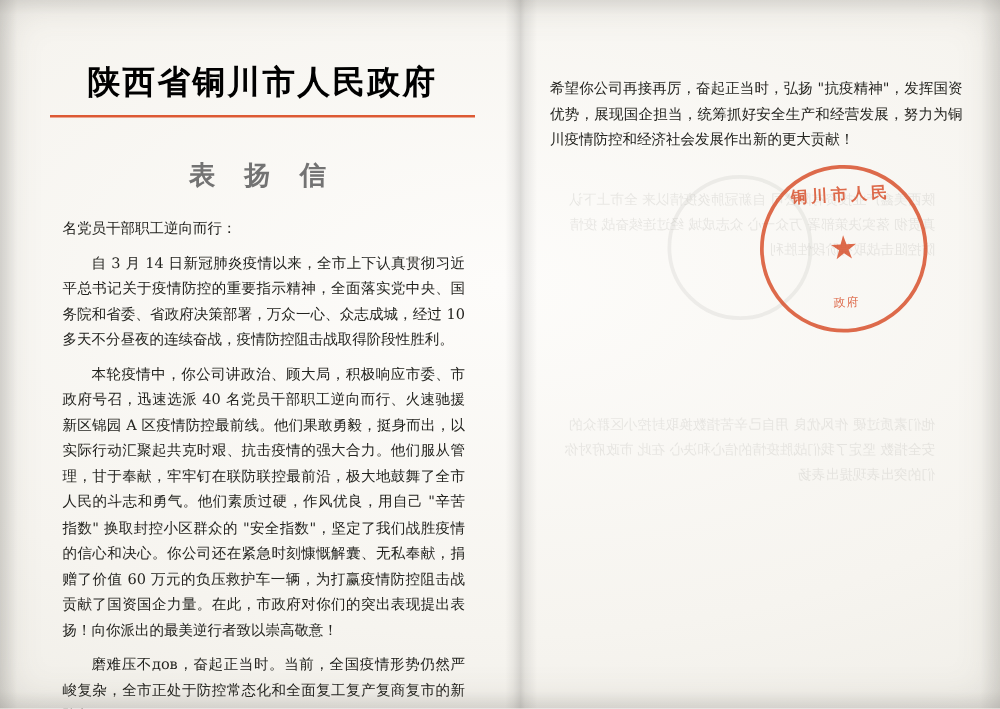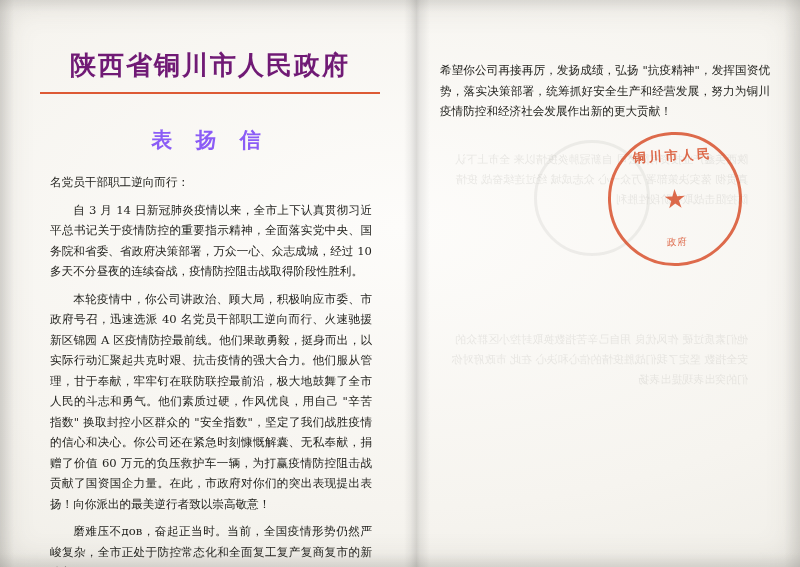--- a/index.html
+++ b/index.html
@@ -57,42 +57,42 @@
     top: 48px;
     left: 30px;
     width: 340px;
     text-align: center;
   }
   .letterhead-title {
     font-family: "DejaVu Serif", serif;
     font-weight: bold;
     font-size: 26px;
     letter-spacing: 2px;
-    color: #701a75;
+    color: #000000;
     white-space: nowrap;
   }
   .letterhead-rule {
     margin-top: 9px;
     height: 2px;
     background: #d9481f;
     opacity: 0.9;
   }
 
   
   .doc-title {
     position: absolute;
     top: 126px;
     left: 30px;
     width: 340px;
     text-align: center;
     font-family: "DejaVu Serif", serif;
     font-size: 21px;
     font-weight: bold;
     letter-spacing: 8px;
-    color: #8b5cf6;
+    color: #737373;
   }
 
   
   .body-col {
     position: absolute;
     top: 172px;
     left: 40px;
     width: 322px;
     font-family: "DejaVu Serif", serif;
     font-size: 11.6px;
@@ -234,21 +234,21 @@
 
   <div class="gutter"></div>
 
   <div class="page-right">
 
     <div class="ghost ghost-a">陕西美鑫产业投资有限公司 自新冠肺炎疫情以来 全市上下认真贯彻 落实决策部署 万众一心 众志成城 经过连续奋战 疫情防控阻击战取得阶段性胜利</div>
     <div class="ghost ghost-b">他们素质过硬 作风优良 用自己辛苦指数换取封控小区群众的安全指数 坚定了我们战胜疫情的信心和决心 在此 市政府对你们的突出表现提出表扬</div>
     <div class="ghost-seal"></div>
 
     <div class="right-col">
-      <p>希望你公司再接再厉，发扬成绩，弘扬 "抗疫精神"，发挥国资优势，落实决策部署，统筹抓好安全生产和经营发展，努力为铜川疫情防控和经济社会发展作出新的更大贡献！</p>
+      <p>希望你公司再接再厉，奋起正当时，弘扬 "抗疫精神"，发挥国资优势，展现国企担当，统筹抓好安全生产和经营发展，努力为铜川疫情防控和经济社会发展作出新的更大贡献！</p>
     </div>
 
 
     <div class="seal">
       <div class="seal-arc">铜川市人民</div>
       <div class="seal-star">★</div>
       <div class="seal-bottom">政府</div>
     </div>
   </div>
 

